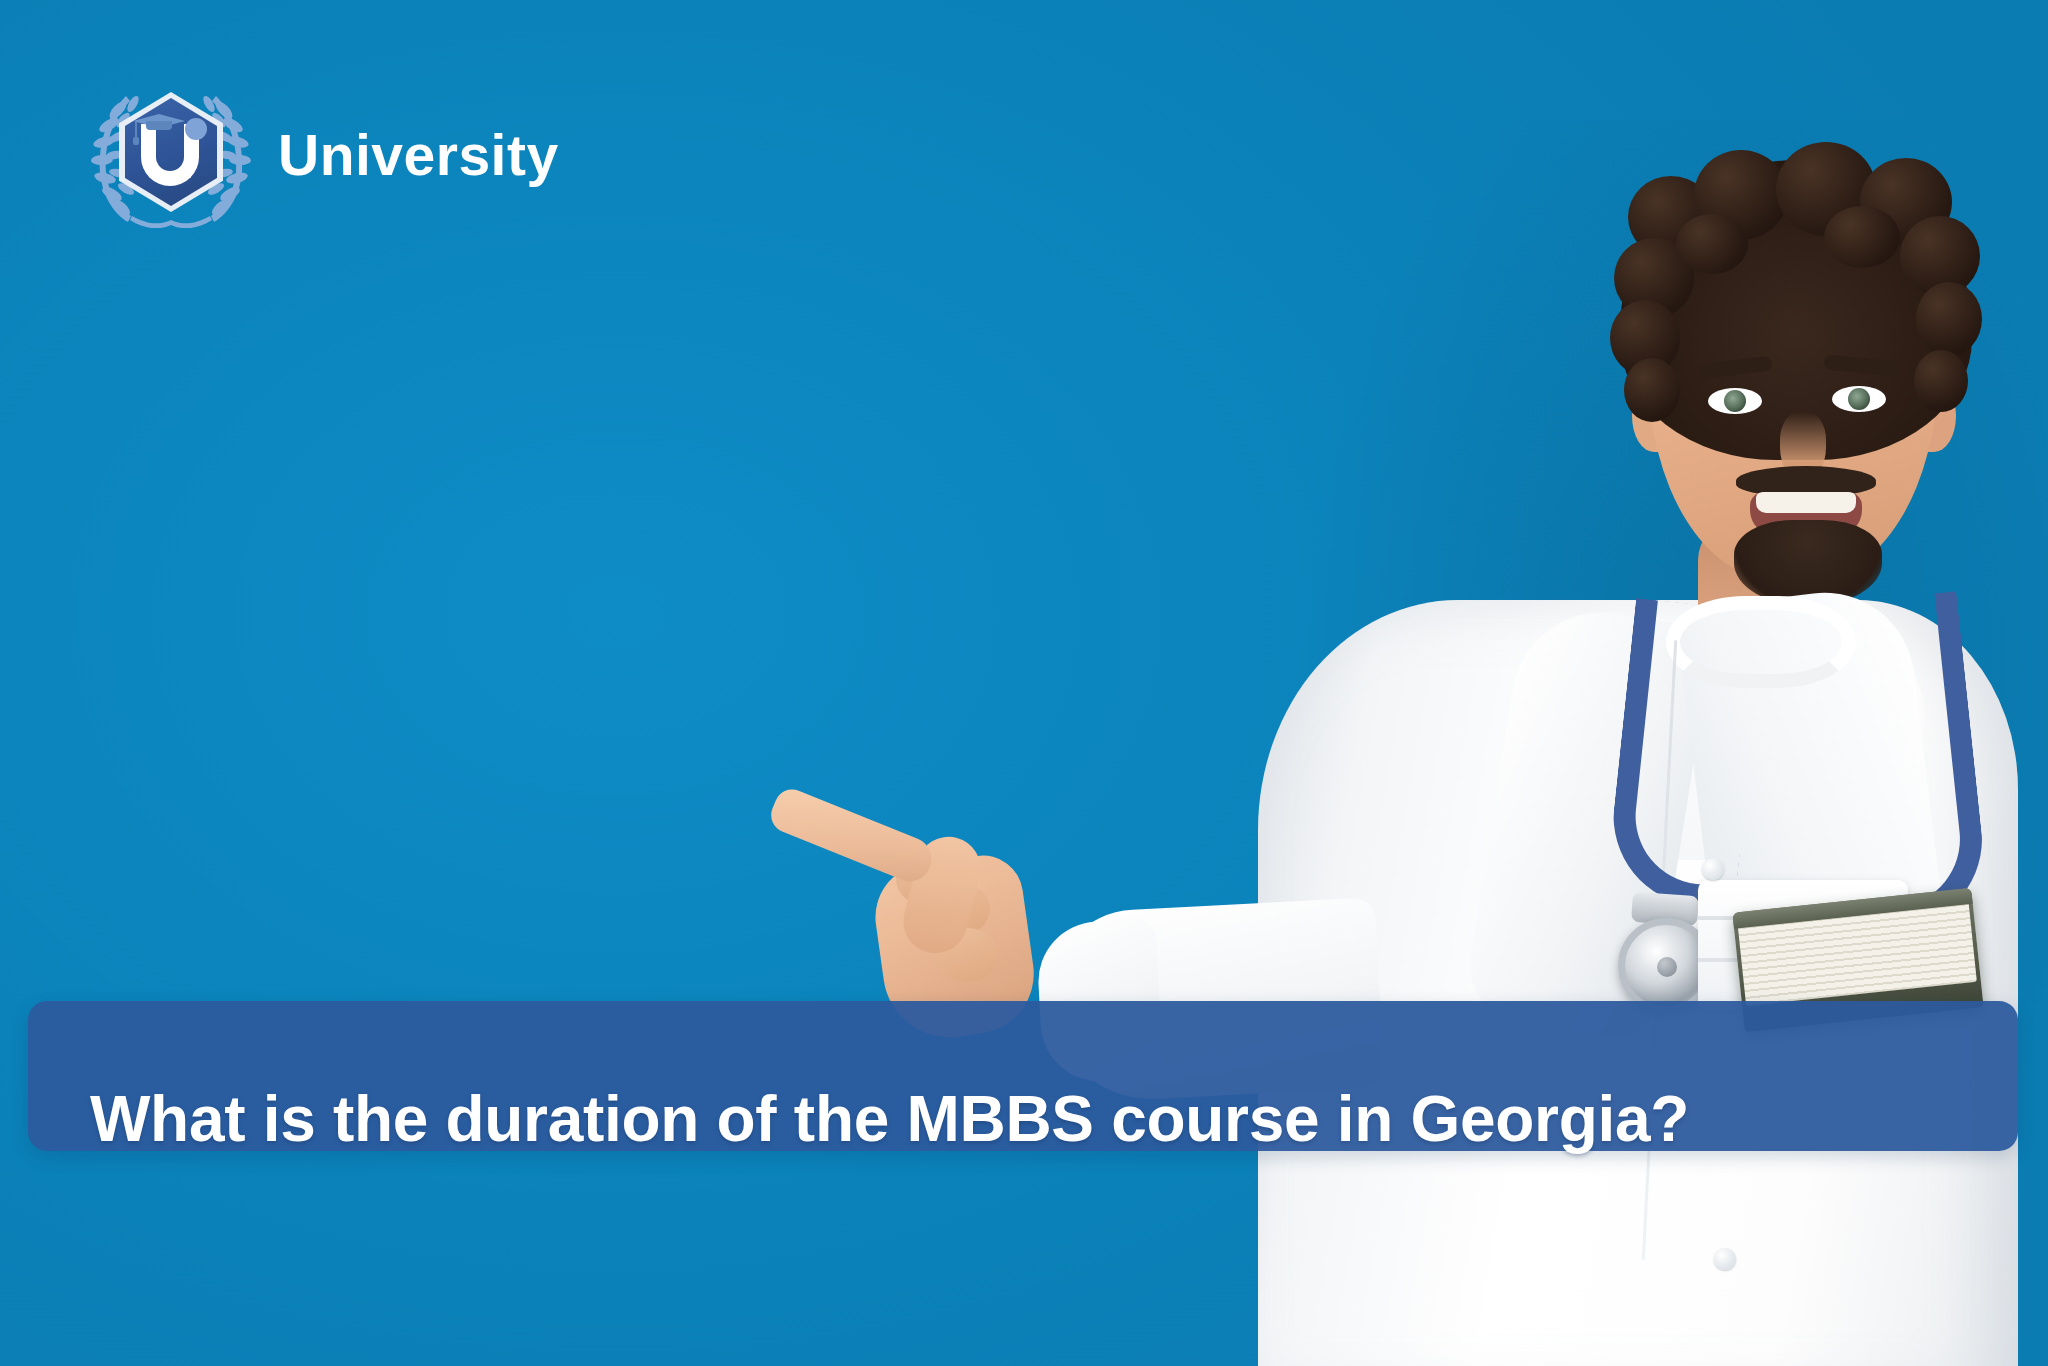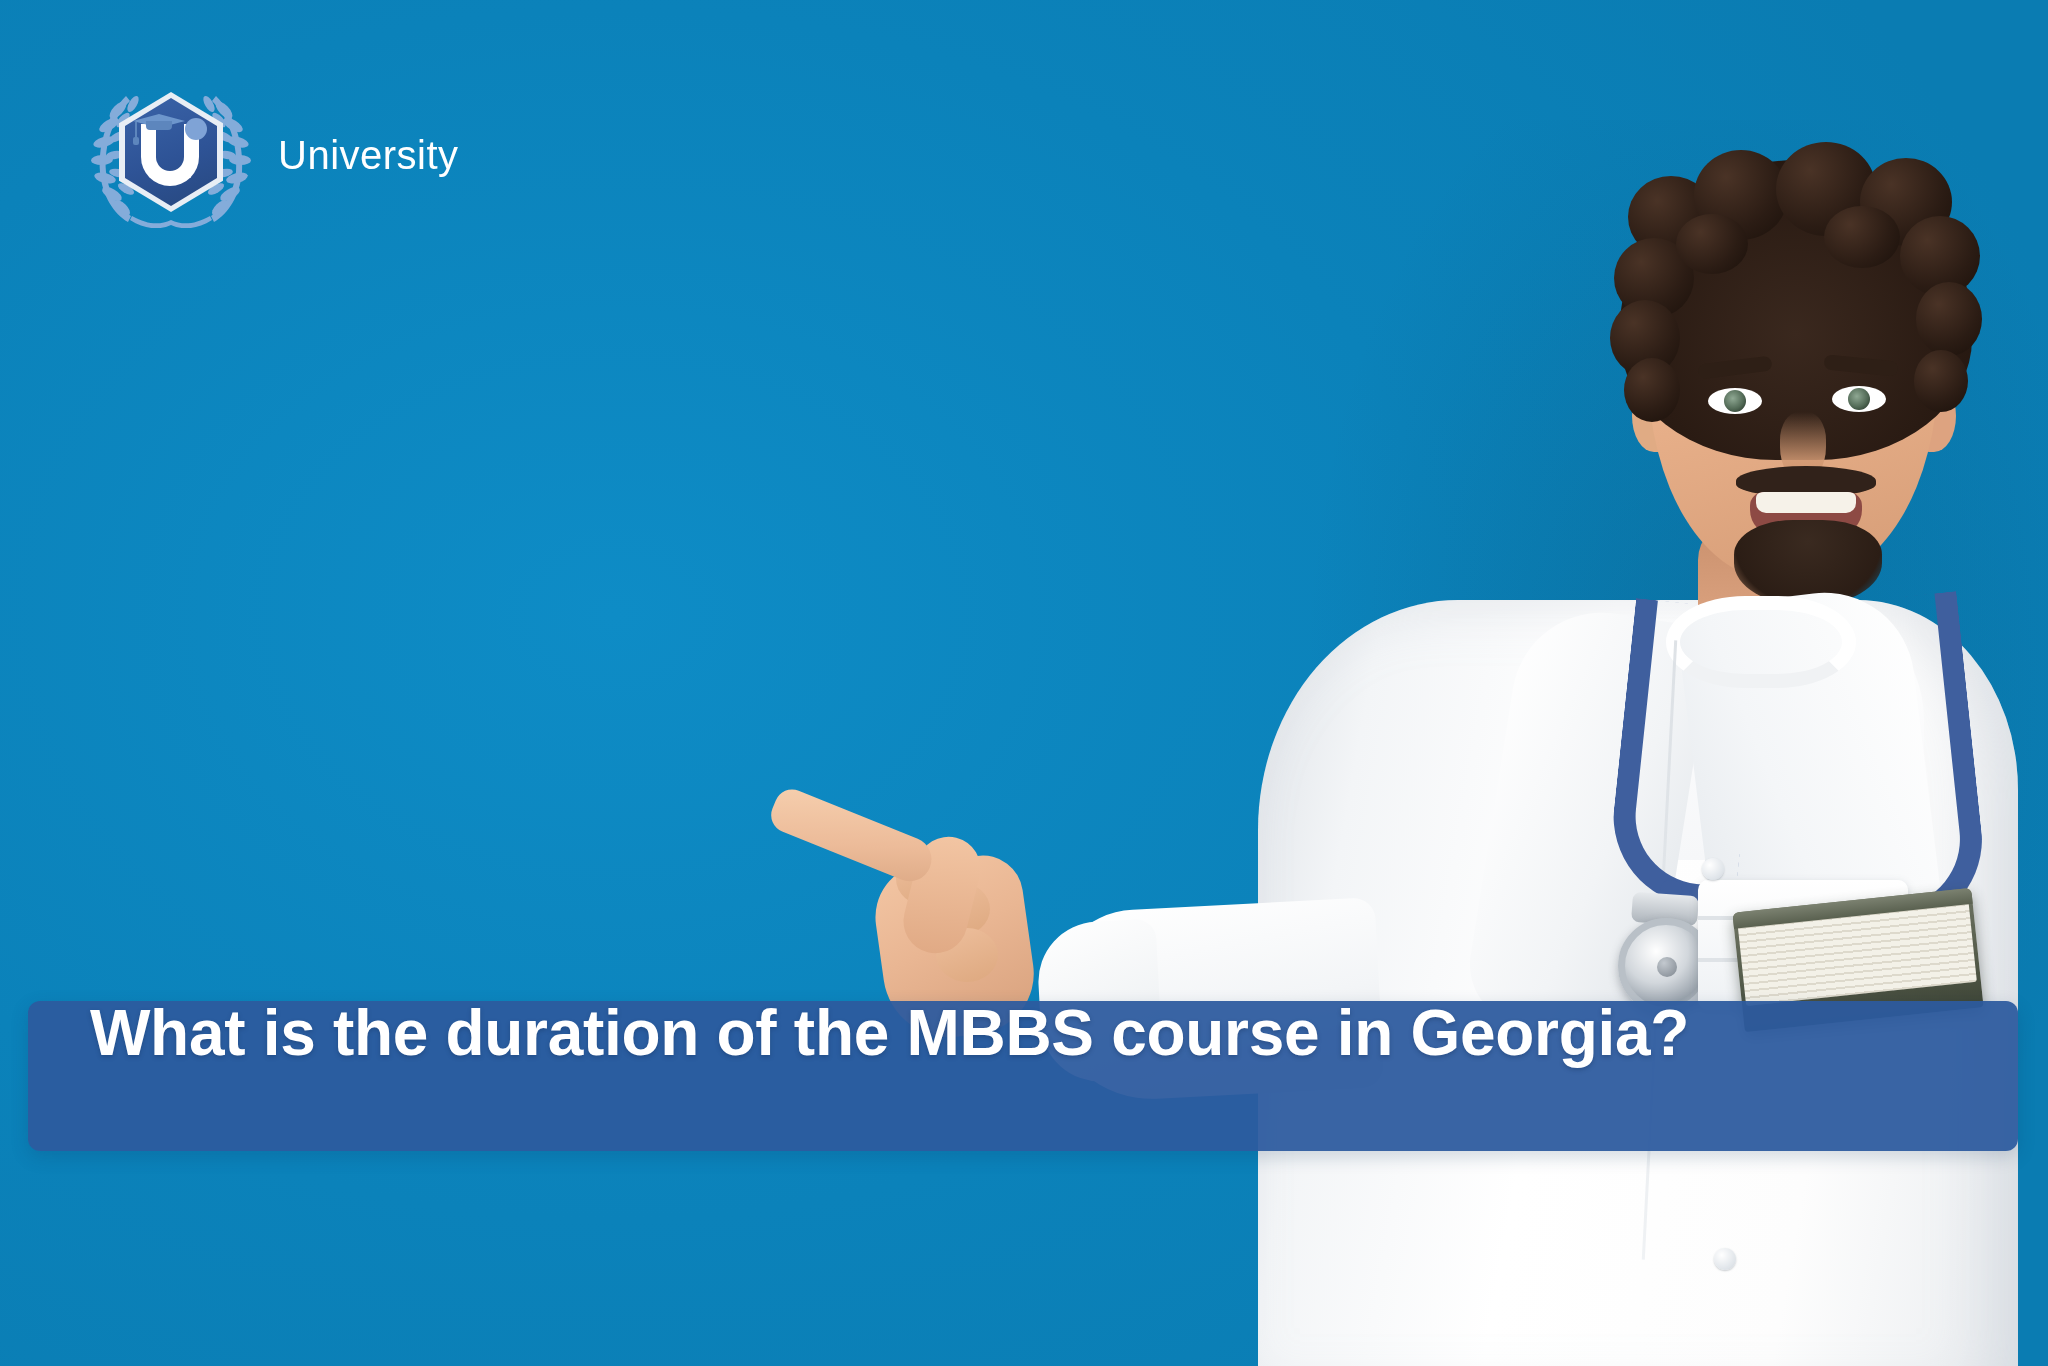--- a/index.html
+++ b/index.html
@@ -81,21 +81,21 @@
 
   
   .wordmark{ position:relative; padding-top:4px; }
   .wm-line1, .wm-line2{
     color:#ffffff;
     font-weight:400;
     letter-spacing:0.5px;
     line-height:1.0;
     white-space:nowrap;
   }
-  .wm-line1{ font-size:40px; }
+  .wm-line1{ font-size:57px;font-weight:bold; }
   .wm-line2{ font-size:52px; margin-top:6px; padding-left:18px; position:relative; }
   .wm-cap{
     position:absolute; left:8px; top:-16px;
     width:42px; height:12px;
     background:#ffffff;
     clip-path: polygon(50% 0%, 100% 48%, 50% 100%, 0% 48%);
   }
   .wm-cap-t{
     position:absolute; left:10px; top:-12px;
     width:2px; height:13px; background:#ffffff;
@@ -367,22 +367,22 @@
     background:radial-gradient(ellipse at 55% 45%, rgba(7,70,100,.22) 0%, rgba(7,70,100,0) 68%);
     pointer-events:none;
   }
 
   
   #banner{
     position:absolute;
     left:28px; top:1001px;
     width:1990px; height:150px;
     background:rgba(45,90,158,0.94);
-    border-radius:12px;
-    display:flex; align-items:flex-start;
+    border-radius:19px;
+    display:flex; align-items:flex-end;
     box-shadow:0 6px 18px rgba(10,50,90,.18);
   }
   #banner-text{
     color:#ffffff;
     font-size:64px;
     font-weight:700;
     letter-spacing:-0.3px;
     padding-left:62px;
     white-space:nowrap;
     text-shadow:0 2px 4px rgba(20,45,85,.35);

